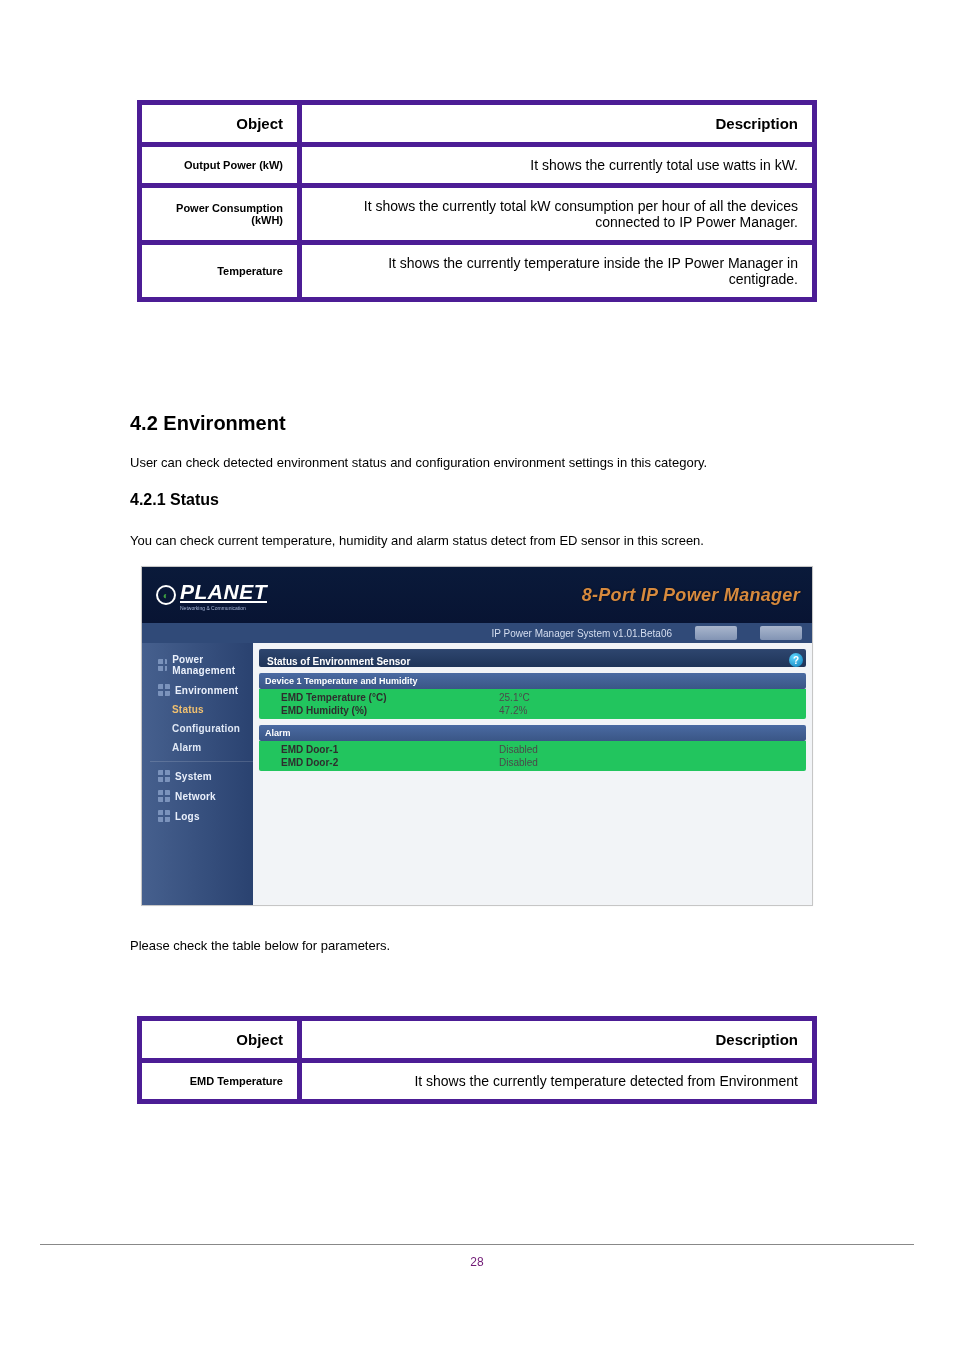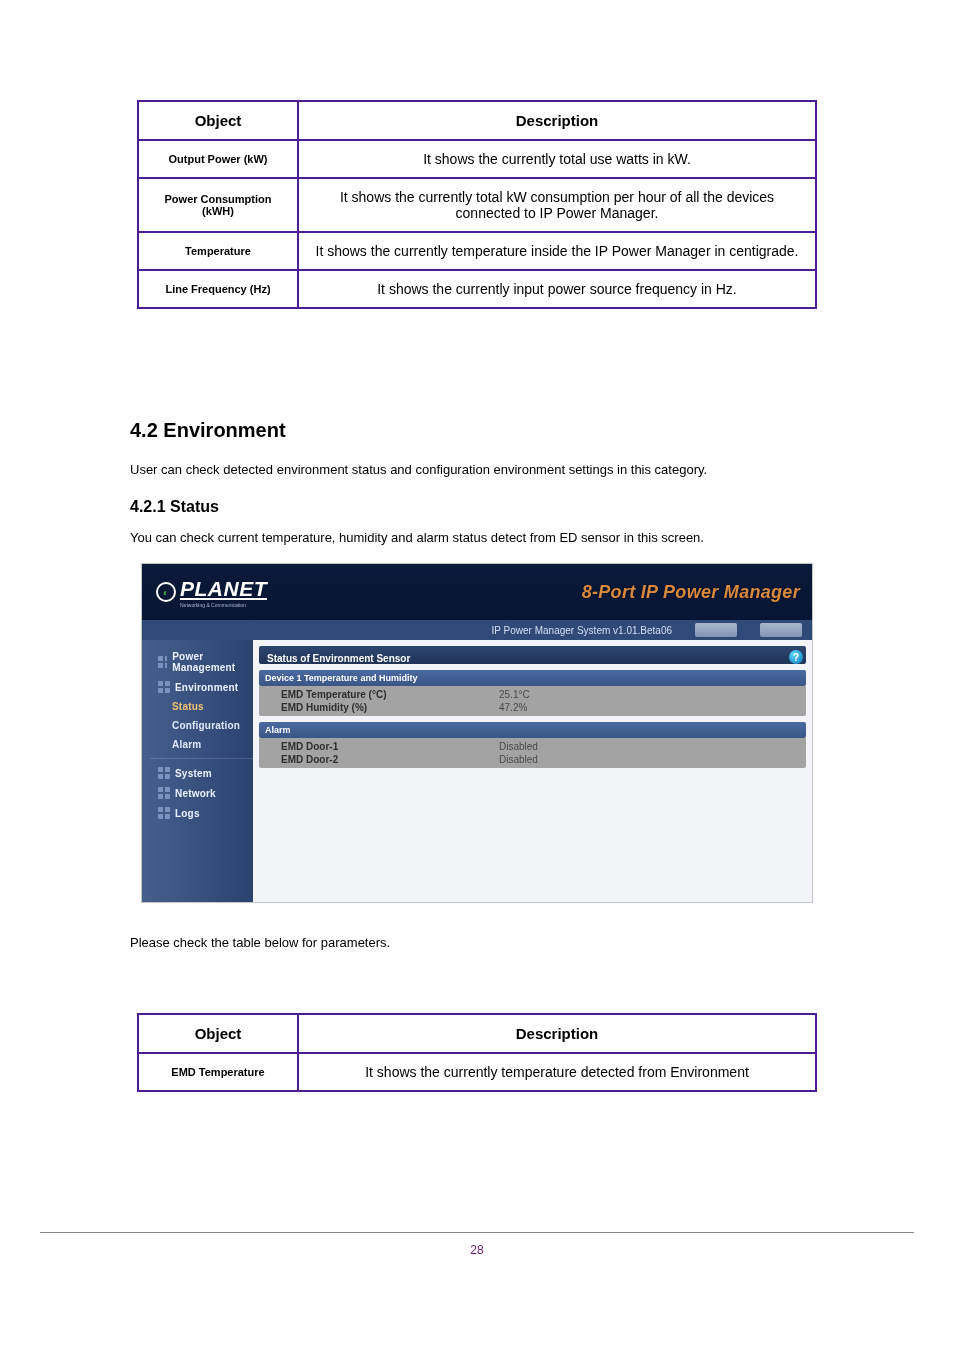--- a/index.html
+++ b/index.html
@@ -13,23 +13,23 @@
   }
   .page {
     padding: 40px 60px 0 60px;
   }
   .params-table {
     width: 680px;
     margin: 60px auto 0 auto;
     border-collapse: collapse;
   }
   .params-table th, .params-table td {
-    border: 2px solid #4c1d95;
+    border: 5px solid #4c1d95;
     padding: 10px 14px;
-    text-align: center;
+    text-align: right;
     vertical-align: middle;
     font-size: 14px;
   }
   .params-table th {
     font-weight: bold;
     font-size: 15px;
   }
   .params-table td.label {
     width: 160px;
     font-weight: bold;
@@ -37,21 +37,21 @@
   }
   .section-spacer { height: 110px; }
   .section-heading {
     font-size: 20px;
     font-weight: bold;
     margin: 0 0 18px 70px;
   }
   .subsection-heading {
     font-size: 16px;
     font-weight: bold;
-    margin: 18px 0 12px 70px;
+    margin: 18px 0 22px 70px;
   }
   .body-text {
     font-size: 13px;
     margin: 0 70px 16px 70px;
     line-height: 1.5;
   }
 
   
   .screenshot {
     width: 672px;
@@ -204,21 +204,21 @@
     background: linear-gradient(#4a6aa2, #3a5686);
     color: #ffffff;
     font-size: 9px;
     font-weight: 700;
     display: flex;
     align-items: center;
     padding-left: 6px;
     border-radius: 2px;
   }
   .panel-body {
-    background: #a3a3a3;
+    background: #22c55e;
     border-radius: 0 0 2px 2px;
     padding: 2px 0;
   }
   .data-row {
     display: flex;
     font-size: 10px;
     color: #2e2e2e;
     padding: 1px 0;
   }
   .data-row .key {
@@ -258,24 +258,20 @@
       <td class="label">Output Power (kW)</td>
       <td>It shows the currently total use watts in kW.</td>
     </tr>
     <tr>
       <td class="label">Power Consumption (kWH)</td>
       <td>It shows the currently total kW consumption per hour of all the devices connected to IP Power Manager.</td>
     </tr>
     <tr>
       <td class="label">Temperature</td>
       <td>It shows the currently temperature inside the IP Power Manager in centigrade.</td>
-    </tr>
-    <tr>
-      <td class="label">Line Frequency (Hz)</td>
-      <td>It shows the currently input power source frequency in Hz.</td>
     </tr>
   </tbody>
     </table>
 
   <div class="section-spacer"></div>
 
   <div class="section-heading">4.2 Environment</div>
   <div class="body-text">User can check detected environment status and configuration environment settings in this category.</div>
 
   <div class="subsection-heading">4.2.1 Status</div>

